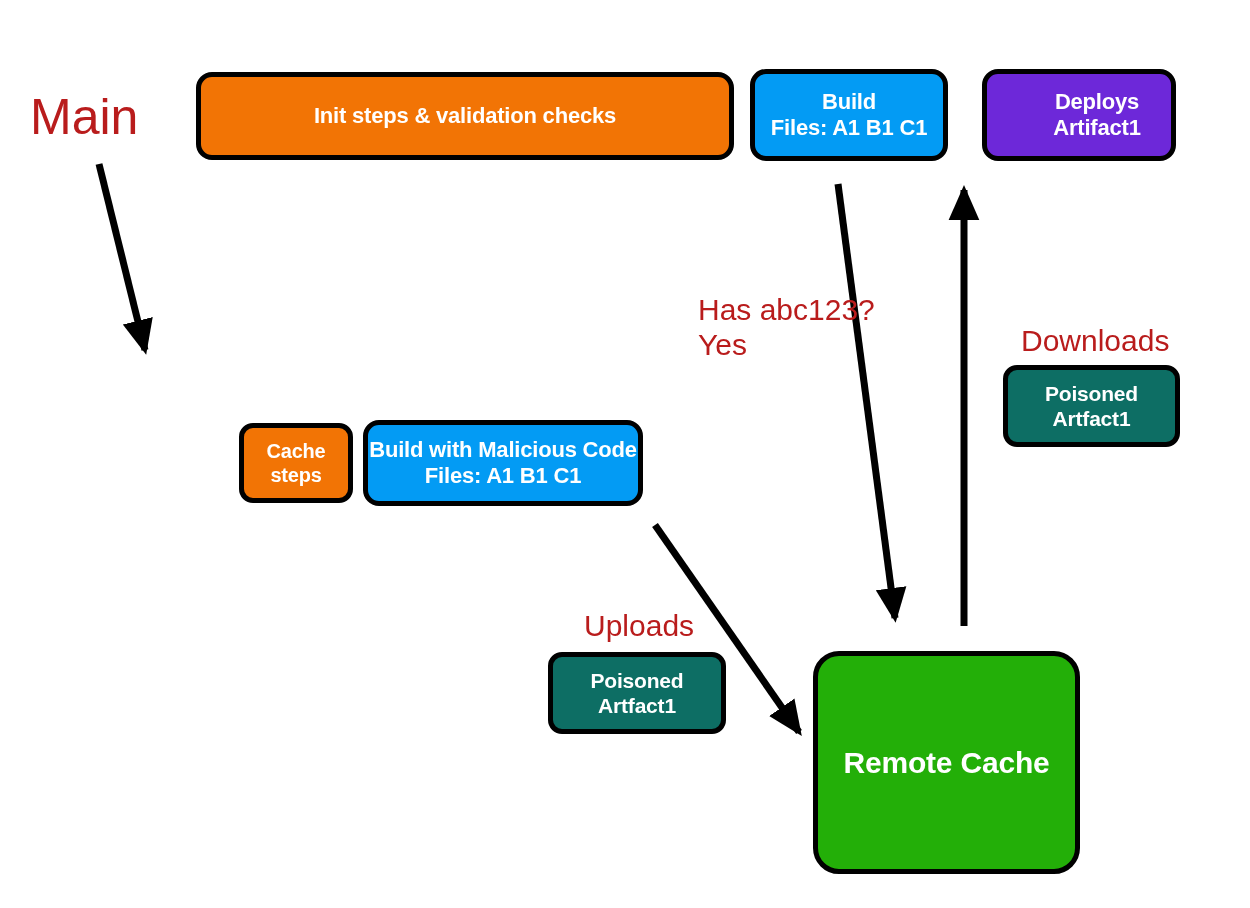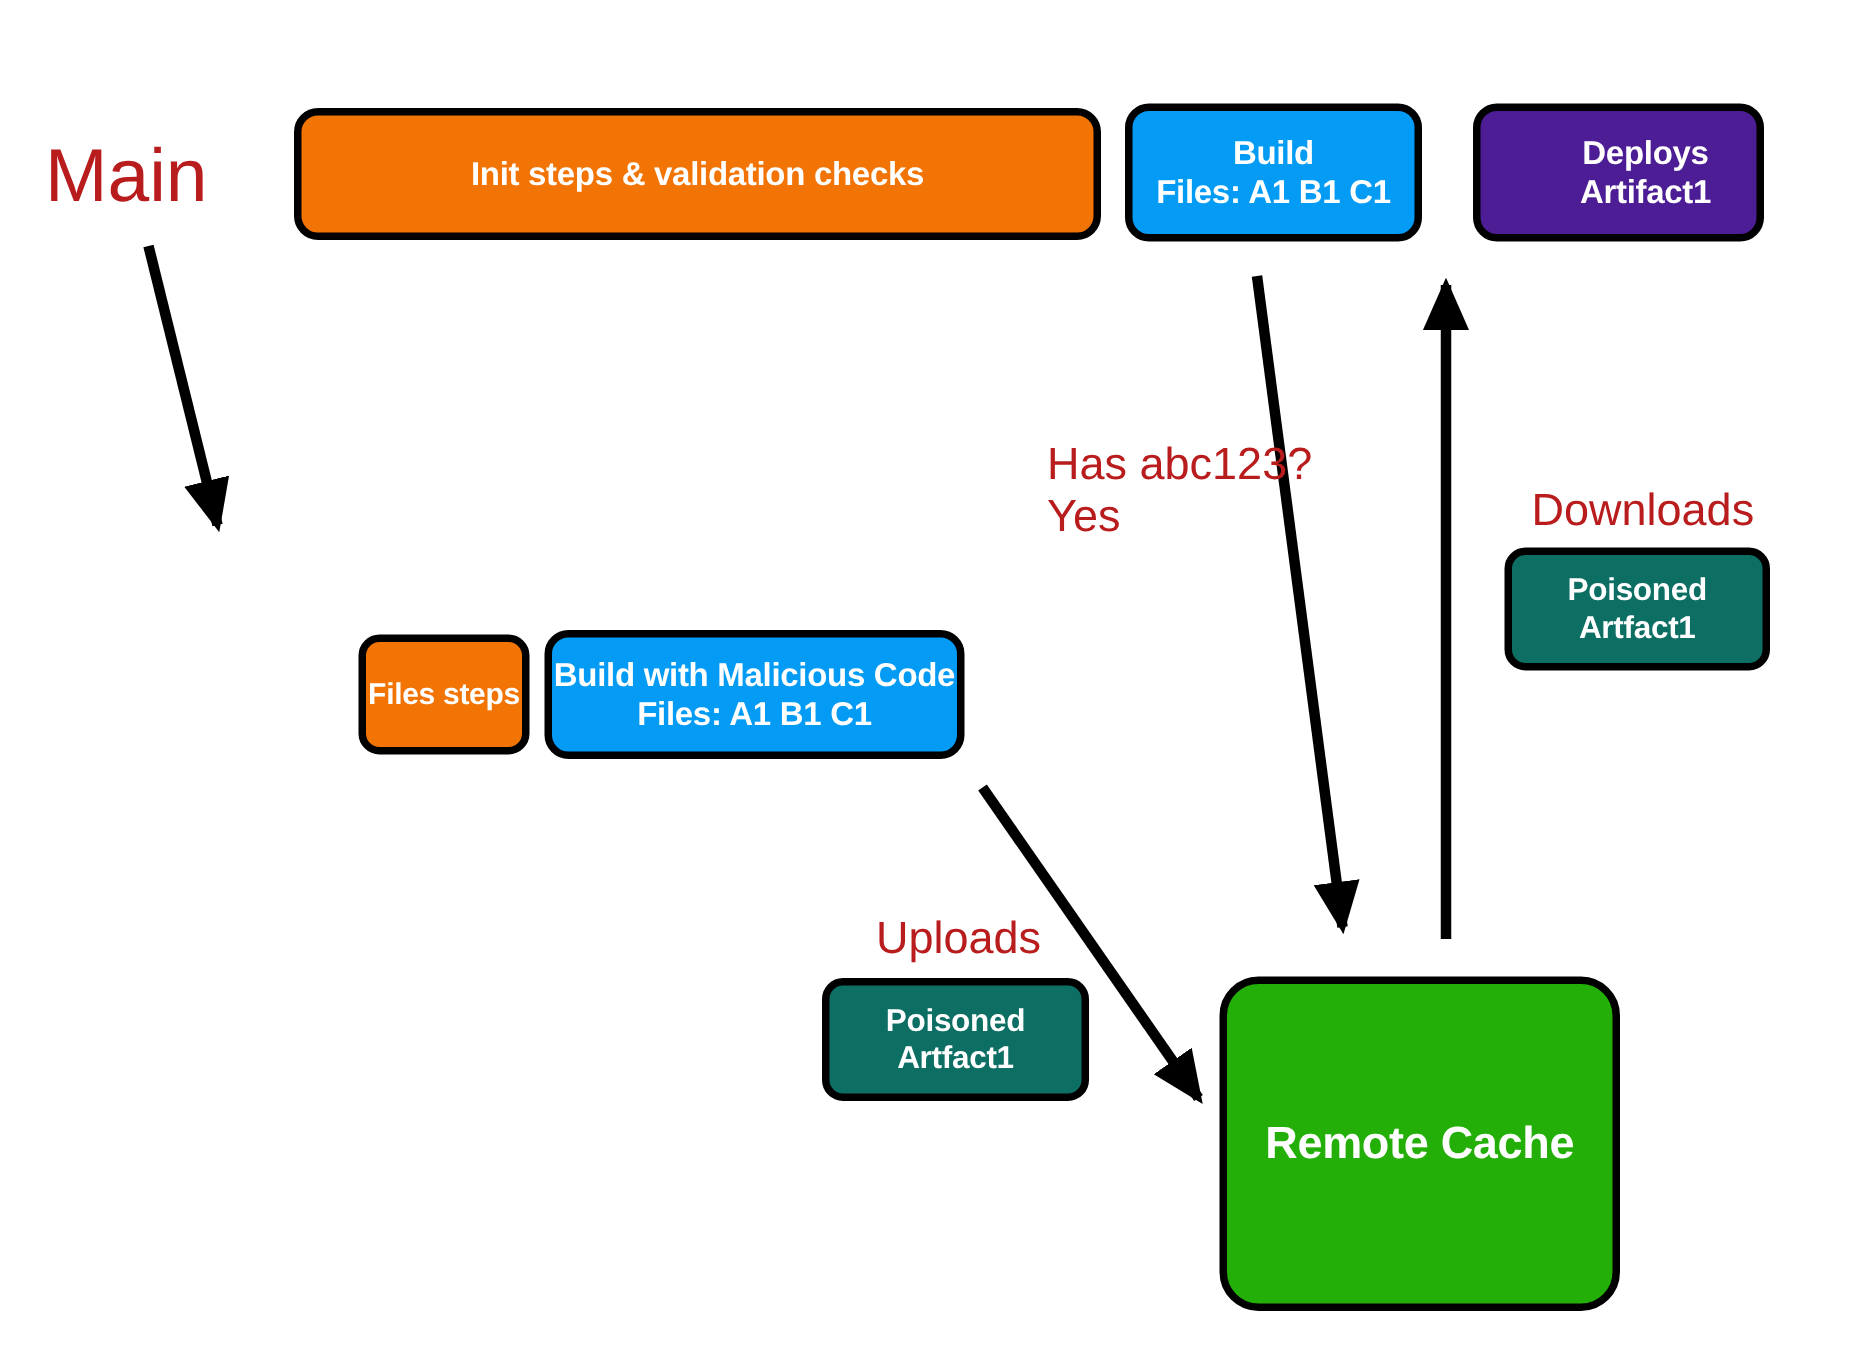--- a/index.html
+++ b/index.html
@@ -92,24 +92,24 @@
   </svg>
 
   <div class="plain-label l-main">Main</div>
 
 
   <div class="node n-main-init" style="background:#F27405;">Init steps &amp; validation checks</div>
 
   <div class="node n-main-build" style="background:#039BF4;">Build
 Files: A1  B1  C1</div>
 
-  <div class="node n-main-deploy" style="background:#4c1d95;padding-left:36px;">Deploys
+  <div class="node n-main-deploy" style="background:#6d28d9;padding-left:36px;">Deploys
 Artifact1</div>
 
-  <div class="node n-pr-init" style="background:#F27405;">Files steps</div>
+  <div class="node n-pr-init" style="background:#F27405;">Cache steps</div>
 
   <div class="node n-pr-build" style="background:#039BF4;">Build with Malicious Code
 Files: A1  B1  C1</div>
 
   <div class="plain-label l-has-abc">Has abc123?
 Yes</div>
 
   <div class="plain-label l-downloads">Downloads</div>
 
   <div class="plain-label l-uploads">Uploads</div>

